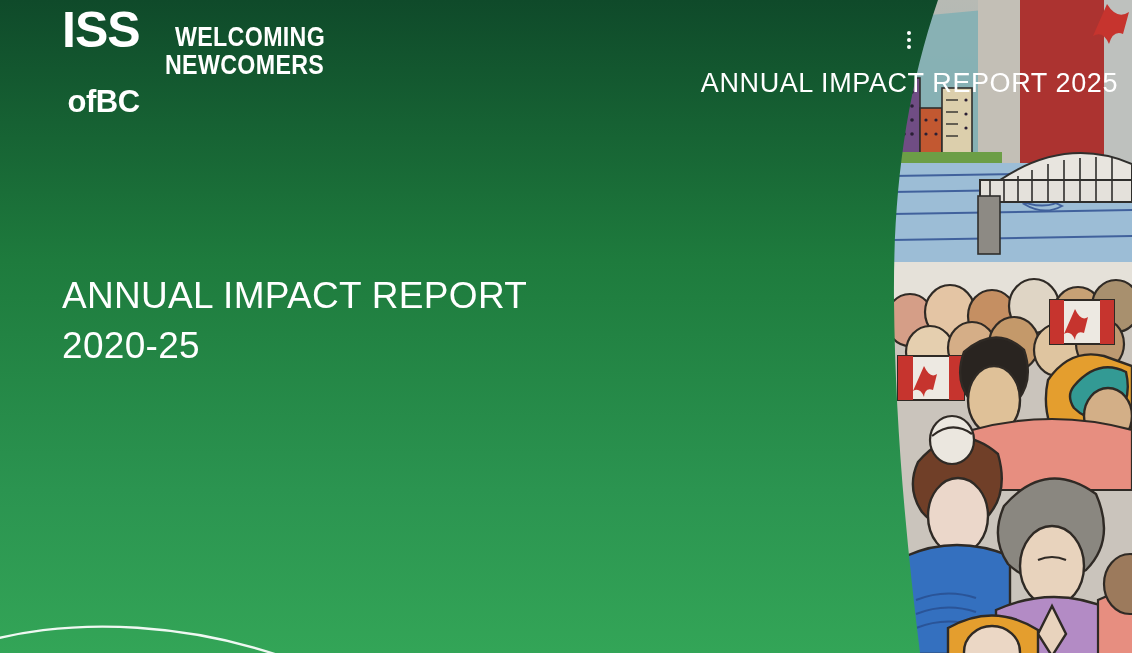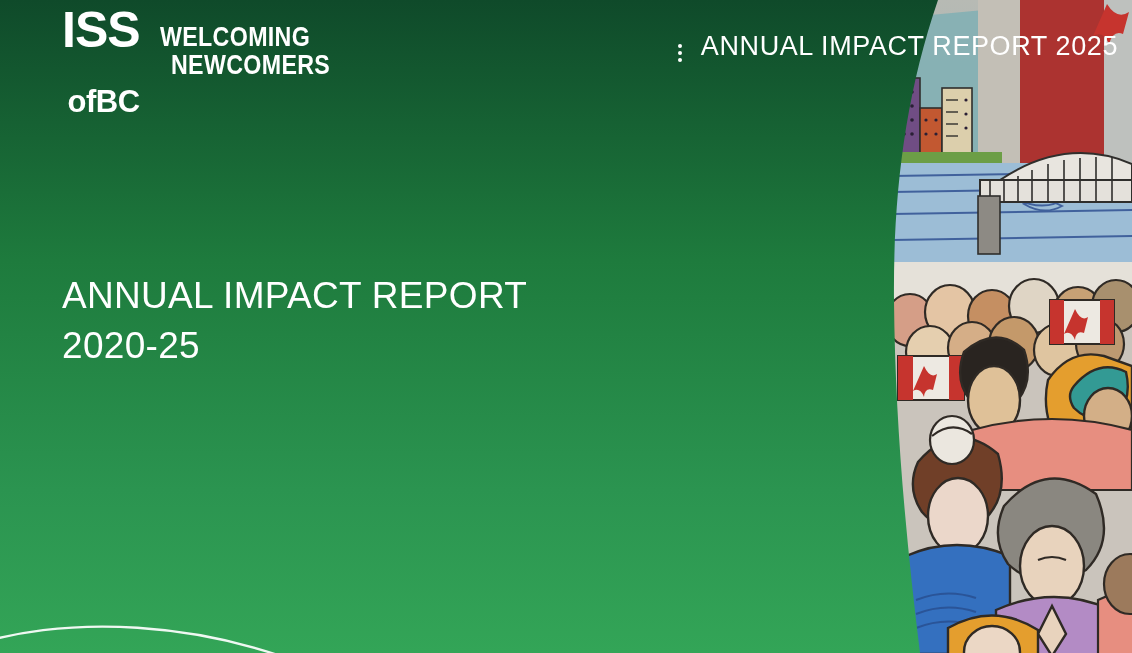--- a/index.html
+++ b/index.html
@@ -58,46 +58,48 @@
   }
   .logo-ofbc {
     color:#ffffff;
     font-size:31px;
     font-weight:bold;
     letter-spacing:-0.5px;
     margin-top:-4px;
     font-family:"Liberation Sans", sans-serif;
   }
   .logo-tagline {
-    margin-left:20px;
+    margin-left:14px;
     margin-top:14px;
     display:flex;
     flex-direction:column;
     line-height:1.02;
+    align-items:flex-end;
   }
   .logo-tagline span {
     color:#ffffff;
     font-size:27px;
     font-weight:bold;
     letter-spacing:0.4px;
     font-family:"Liberation Sans Narrow","Liberation Sans", sans-serif;
     transform:scaleX(0.86);
     transform-origin:left center;
     white-space:nowrap;
   }
   .tag-line2 { margin-left:11px; }
 
   
   .header-right {
     position:absolute;
     right:14px; top:31px;
     display:flex;
-    align-items:flex-end;
+    align-items:center;
     gap:19px;
     z-index:7;
+    flex-direction:column;
   }
   .kebab {
     display:flex;
     flex-direction:column;
     gap:3px;
     align-items:center;
   }
   .kebab i {
     display:block;
     width:4px; height:4px;

